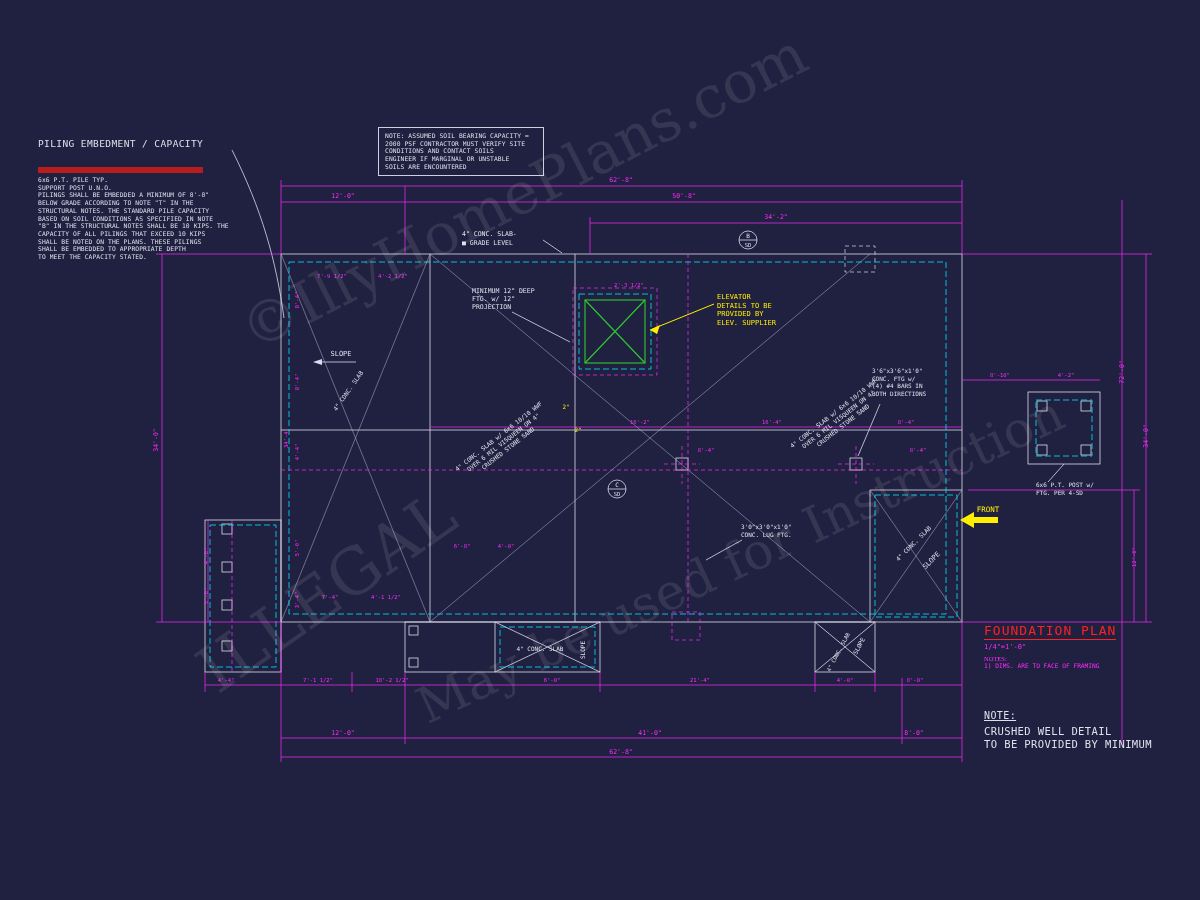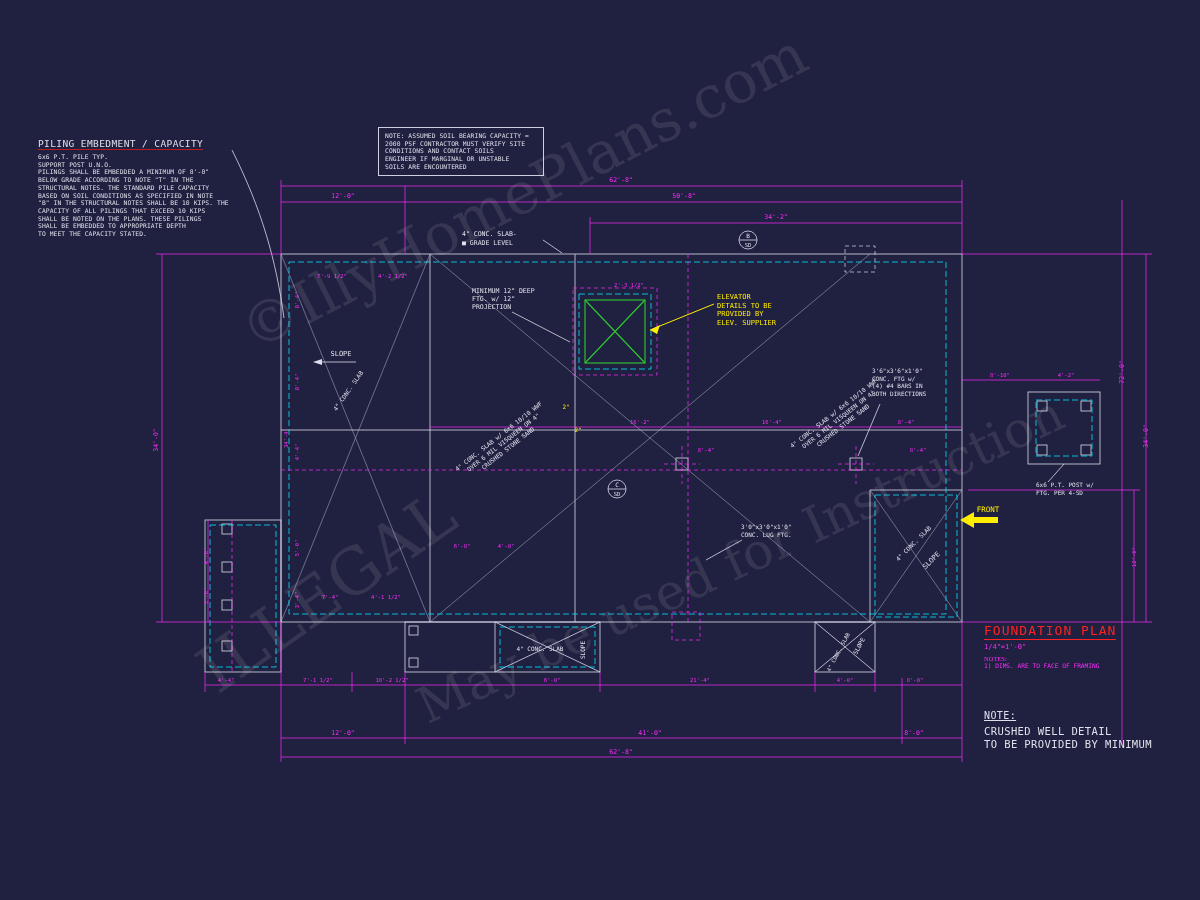--- a/index.html
+++ b/index.html
@@ -17,22 +17,22 @@
   .sy{stroke:#ffee00;stroke-width:1;fill:none}
   .fillw{fill:#dcdcec}
   .filly{fill:#ffee00}
   
   .lbl{font-family:"DejaVu Sans Mono",monospace;}
   .lw{fill:#e2e2ee}.lm{fill:#ff2bff}.ly{fill:#ffee00}
   
   .note{position:absolute;color:#e0e0ec;}
   .tiny{font-size:6.3px;line-height:7.7px;letter-spacing:.1px;white-space:nowrap;}
   #piling-note{left:38px;top:132px;width:230px;}
-  #piling-title{font-size:9.5px;letter-spacing:.4px;border-bottom:1px solid #b91c1c;
-                display:inline-block;padding-bottom:0;margin-bottom:3px;}
+  #piling-title{font-size:9.5px;letter-spacing:.4px;border-bottom:6px solid #b91c1c;
+                display:inline-block;padding-bottom:18px;margin-bottom:3px;}
   #soil-note{left:378px;top:127px;width:152px;border:1px solid #cfcfe0;padding:4px 6px;}
   #title-block{left:984px;top:620px;width:210px;}
   #plan-title{color:#ff2222;font-size:13px;letter-spacing:1px;border-bottom:1.5px solid #ff2222;
               display:inline-block;padding-bottom:1px;}
   #plan-scale{color:#ff2bff;font-size:7px;margin-top:3px;}
   #plan-notes-heading{color:#ff2bff;font-size:6.5px;margin-top:4px;font-family:Liberation Serif, serif;}
   #plan-note-1{color:#ff2bff;font-size:6.2px;}
   #elevator-note{left:984px;top:710px;width:215px;letter-spacing:.4px;}
   #elevator-note-heading{font-size:10px;text-decoration:underline;margin-bottom:4px;}
   .elev-line{font-size:10.5px;line-height:13px;}

